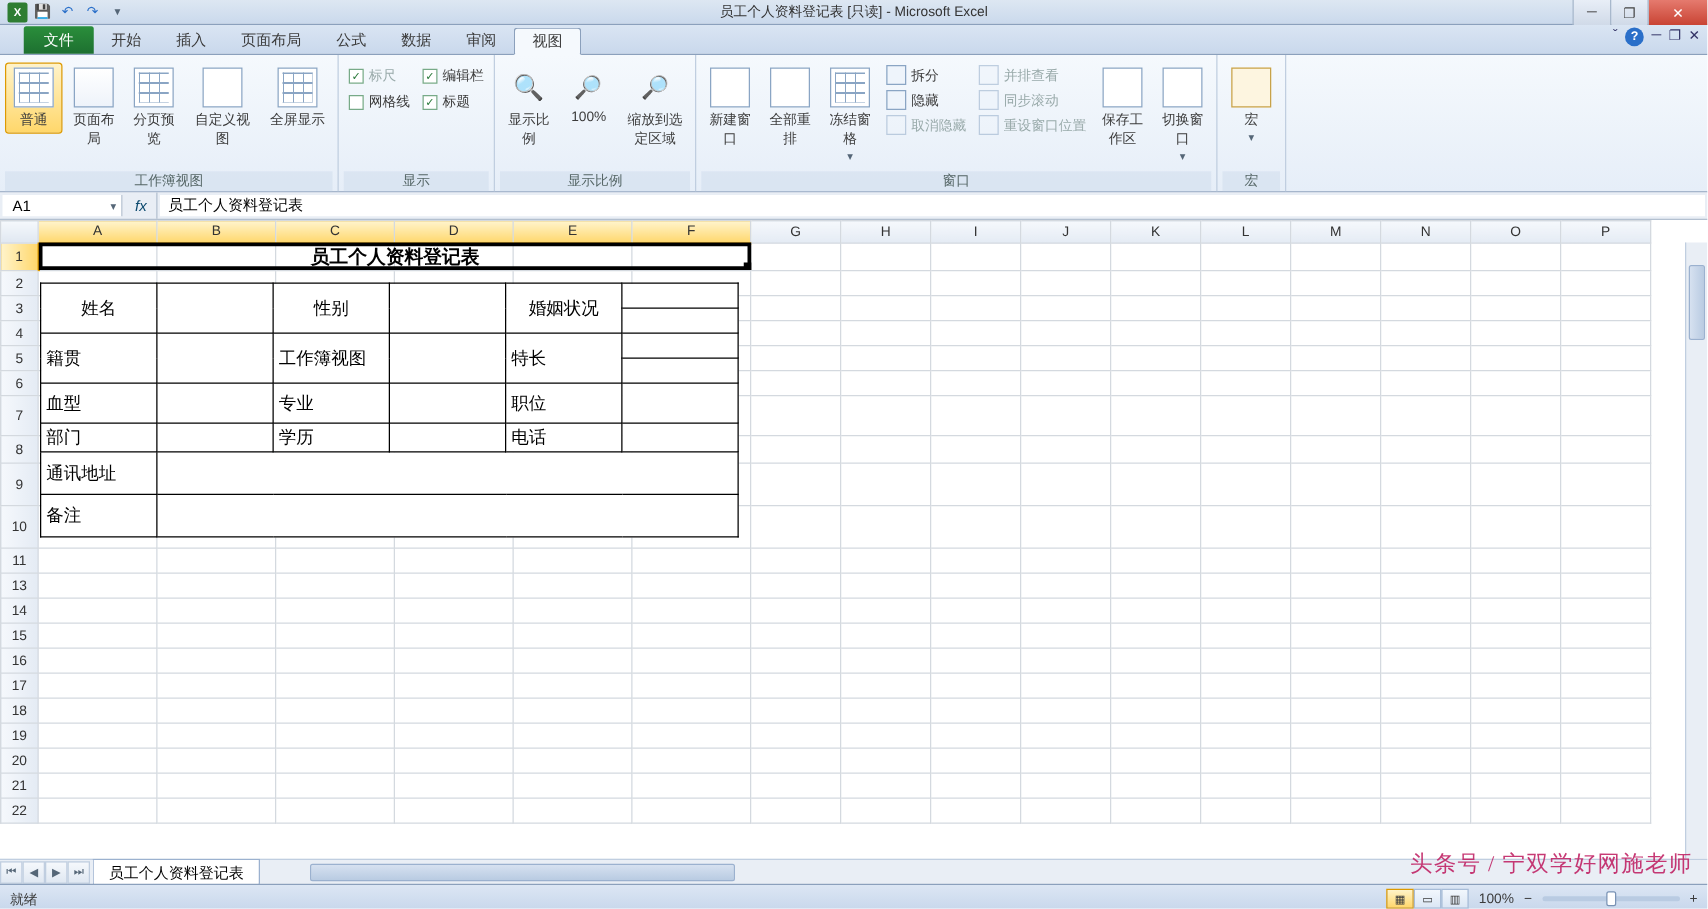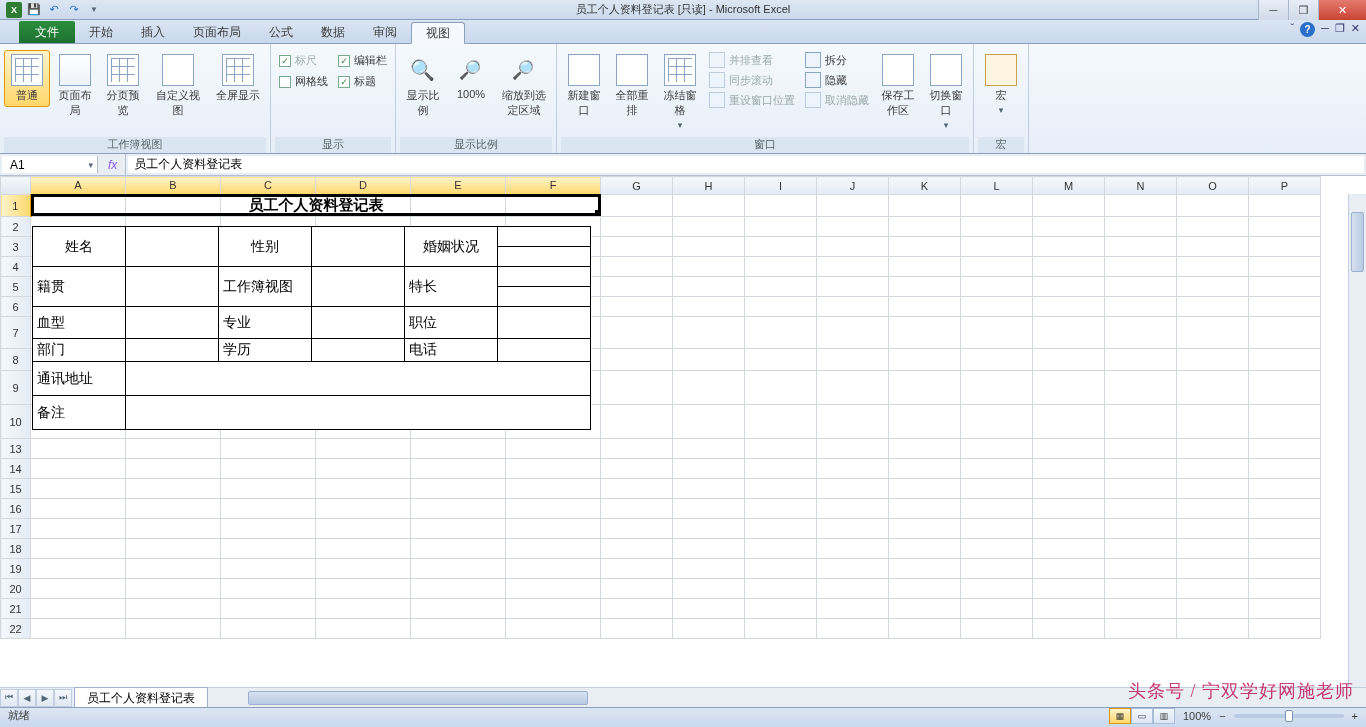--- a/index.html
+++ b/index.html
@@ -43,21 +43,21 @@
 .small-row.disabled { color: #9aa; }
 .small-icn { width: 16px; height: 16px; border: 1px solid #8aa5c4; background: #eef4fb; }
 .col-stack { display: flex; flex-direction: column; }
 .dd-arrow::after { content: " ▾"; font-size: 9px; color: #567; }
 
 
 .formula-bar { height: 22px; background: #e9eef5; border-bottom: 1px solid #b3c0d0; display: flex; align-items: stretch; font-size: 12px; }
 .name-box { width: 96px; border-right: 1px solid #b3c0d0; display: flex; align-items: center; padding: 0 8px; background: #fff; margin: 2px; font-size: 12px; position: relative; }
 .name-box::after { content: "▾"; position: absolute; right: 4px; font-size: 9px; color: #567; }
 .fx-btns { display: flex; align-items: center; gap: 10px; padding: 0 8px; border-right: 1px solid #b3c0d0; color: #888; font-style: italic; }
-.fx-label { color: #8b5cf6; }
+.fx-label { color: #0c4a6e; }
 .formula-input { flex: 1; display: flex; align-items: center; padding: 0 6px; background: #fff; margin: 2px; }
 
 
 .grid-wrap { position: absolute; top: 176px; left: 0; right: 0; bottom: 40px; background: #fff; overflow: hidden; }
 .sheet { border-collapse: collapse; table-layout: fixed; font-size: 12px; }
 .sheet th, .sheet td { border: 1px solid #d4d9df; padding: 0; height: 20px; background: #fff; }
 .sheet thead th { background: linear-gradient(#f5f8fc,#e4ebf4); font-weight: normal; text-align: center; font-size: 11px; color: #333; height: 18px; }
 .sheet tbody th { background: linear-gradient(90deg,#f5f8fc,#e4ebf4); font-weight: normal; text-align: center; width: 30px; font-size: 11px; color: #333; }
 .sheet thead th.sel { background: linear-gradient(#fff3c9,#ffd76b); border-bottom: 2px solid #de9a00; }
 .sheet tbody th.sel { background: linear-gradient(90deg,#fff3c9,#ffd76b); border-right: 2px solid #de9a00; }
@@ -79,21 +79,21 @@
 .vscroll { position: absolute; right: 0; top: 18px; bottom: 0; width: 18px; background: #e9eef5; border-left: 1px solid #c0cee0; }
 .vscroll .thumb { position: absolute; left: 2px; right: 2px; top: 18px; height: 60px; background: linear-gradient(90deg,#d6e1f0,#b9cbe2); border: 1px solid #9bb1cf; border-radius: 2px; }
 .hscroll-row { position: absolute; left: 0; right: 0; bottom: 20px; height: 20px; background: #e9eef5; border-top: 1px solid #c0cee0; display: flex; align-items: center; }
 .sheet-nav { display: flex; gap: 0; }
 .sheet-nav-btn { width: 18px; height: 18px; border: 1px solid #c0cee0; background: linear-gradient(#f5f8fc,#e0e8f2); display: flex; align-items: center; justify-content: center; font-size: 9px; color: #567; }
 .sheet-tab { padding: 2px 12px; font-size: 12px; background: #fff; border: 1px solid #9bb1cf; border-bottom: none; border-radius: 0 0 3px 3px; margin-left: 2px; }
 .hscroll-track { flex: 1; margin: 0 18px 0 40px; height: 16px; background: #e9eef5; position: relative; }
 .hscroll-track .thumb { position: absolute; top: 1px; bottom: 1px; left: 0; width: 340px; background: linear-gradient(#d6e1f0,#b9cbe2); border: 1px solid #9bb1cf; border-radius: 2px; }
 
 
-.status-bar { position: absolute; left: 0; right: 0; bottom: 0; height: 20px; background: linear-gradient(#dce6f4,#c9d8ec); border-top: 1px solid #8ba0bc; display: flex; align-items: flex-start; font-size: 11px; color: #3b3b3b; padding: 0 8px; justify-content: space-between; }
+.status-bar { position: absolute; left: 0; right: 0; bottom: 0; height: 20px; background: linear-gradient(#dce6f4,#c9d8ec); border-top: 1px solid #8ba0bc; display: flex; align-items: flex-end; font-size: 11px; color: #3b3b3b; padding: 0 8px; justify-content: space-between; }
 .status-right { display: flex; align-items: center; gap: 8px; }
 .view-btns { display: flex; }
 .view-btn { width: 22px; height: 16px; border: 1px solid #a8bdd8; background: linear-gradient(#f2f7fd,#dbe6f4); display: flex; align-items: center; justify-content: center; font-size: 9px; }
 .view-btn.active{ background: linear-gradient(#fff3c9,#ffd76b); border-color: #de9a00; }
 .zoom-slider { width: 110px; height: 4px; background: #b9cbe2; position: relative; border-radius: 2px; }
 .zoom-slider .knob { position: absolute; left: 50%; top: -4px; width: 8px; height: 12px; background: #fff; border: 1px solid #7a93b5; border-radius: 2px; transform: translateX(-50%); }
 .watermark{ position: absolute; right: 12px; bottom: 24px; font-size: 18px; color: #be185d; font-family: SimSun; letter-spacing: 1px; opacity: .85; pointer-events: none; margin-left: 30px; }
 </style>
 </head>
 <body>
@@ -212,45 +212,45 @@
         </div>
       <div class="big-btn">
           <div class="big-icon"></div>
           <span>全部重排</span>
         </div>
       <div class="big-btn dd-arrow">
           <div class="big-icon icon-grid"></div>
           <span>冻结窗格</span>
         </div>
       <div class="col-stack">
+        <div class="small-row">
+            <div class="small-icn"></div>
+            <span>拆分</span>
+          </div>
+        <div class="small-row">
+            <div class="small-icn"></div>
+            <span>隐藏</span>
+          </div>
+        <div class="small-row disabled">
+            <div class="small-icn" style="opacity:.5"></div>
+            <span>取消隐藏</span>
+          </div>
+      </div>
+      <div class="col-stack">
         <div class="small-row disabled">
             <div class="small-icn" style="opacity:.5"></div>
             <span>并排查看</span>
           </div>
         <div class="small-row disabled">
             <div class="small-icn" style="opacity:.5"></div>
             <span>同步滚动</span>
           </div>
         <div class="small-row disabled">
             <div class="small-icn" style="opacity:.5"></div>
             <span>重设窗口位置</span>
-          </div>
-      </div>
-      <div class="col-stack">
-        <div class="small-row">
-            <div class="small-icn"></div>
-            <span>拆分</span>
-          </div>
-        <div class="small-row">
-            <div class="small-icn"></div>
-            <span>隐藏</span>
-          </div>
-        <div class="small-row disabled">
-            <div class="small-icn" style="opacity:.5"></div>
-            <span>取消隐藏</span>
           </div>
       </div>
       <div class="big-btn">
           <div class="big-icon"></div>
           <span>保存工作区</span>
         </div>
       <div class="big-btn dd-arrow">
           <div class="big-icon"></div>
           <span>切换窗口</span>
         </div>
@@ -485,20 +485,39 @@
           <td></td>
           <td></td>
           <td></td>
           <td></td>
           <td></td>
           <td></td>
           <td></td>
           <td></td>
         </tr>
         <tr style="height:20px">
+          <th class="">11</th>
+          <td></td>
+          <td></td>
+          <td></td>
+          <td></td>
+          <td></td>
+          <td></td>
+          <td></td>
+          <td></td>
+          <td></td>
+          <td></td>
+          <td></td>
+          <td></td>
+          <td></td>
+          <td></td>
+          <td></td>
+          <td></td>
+        </tr>
+        <tr style="height:20px">
           <th class="">13</th>
           <td></td>
           <td></td>
           <td></td>
           <td></td>
           <td></td>
           <td></td>
           <td></td>
           <td></td>
           <td></td>

